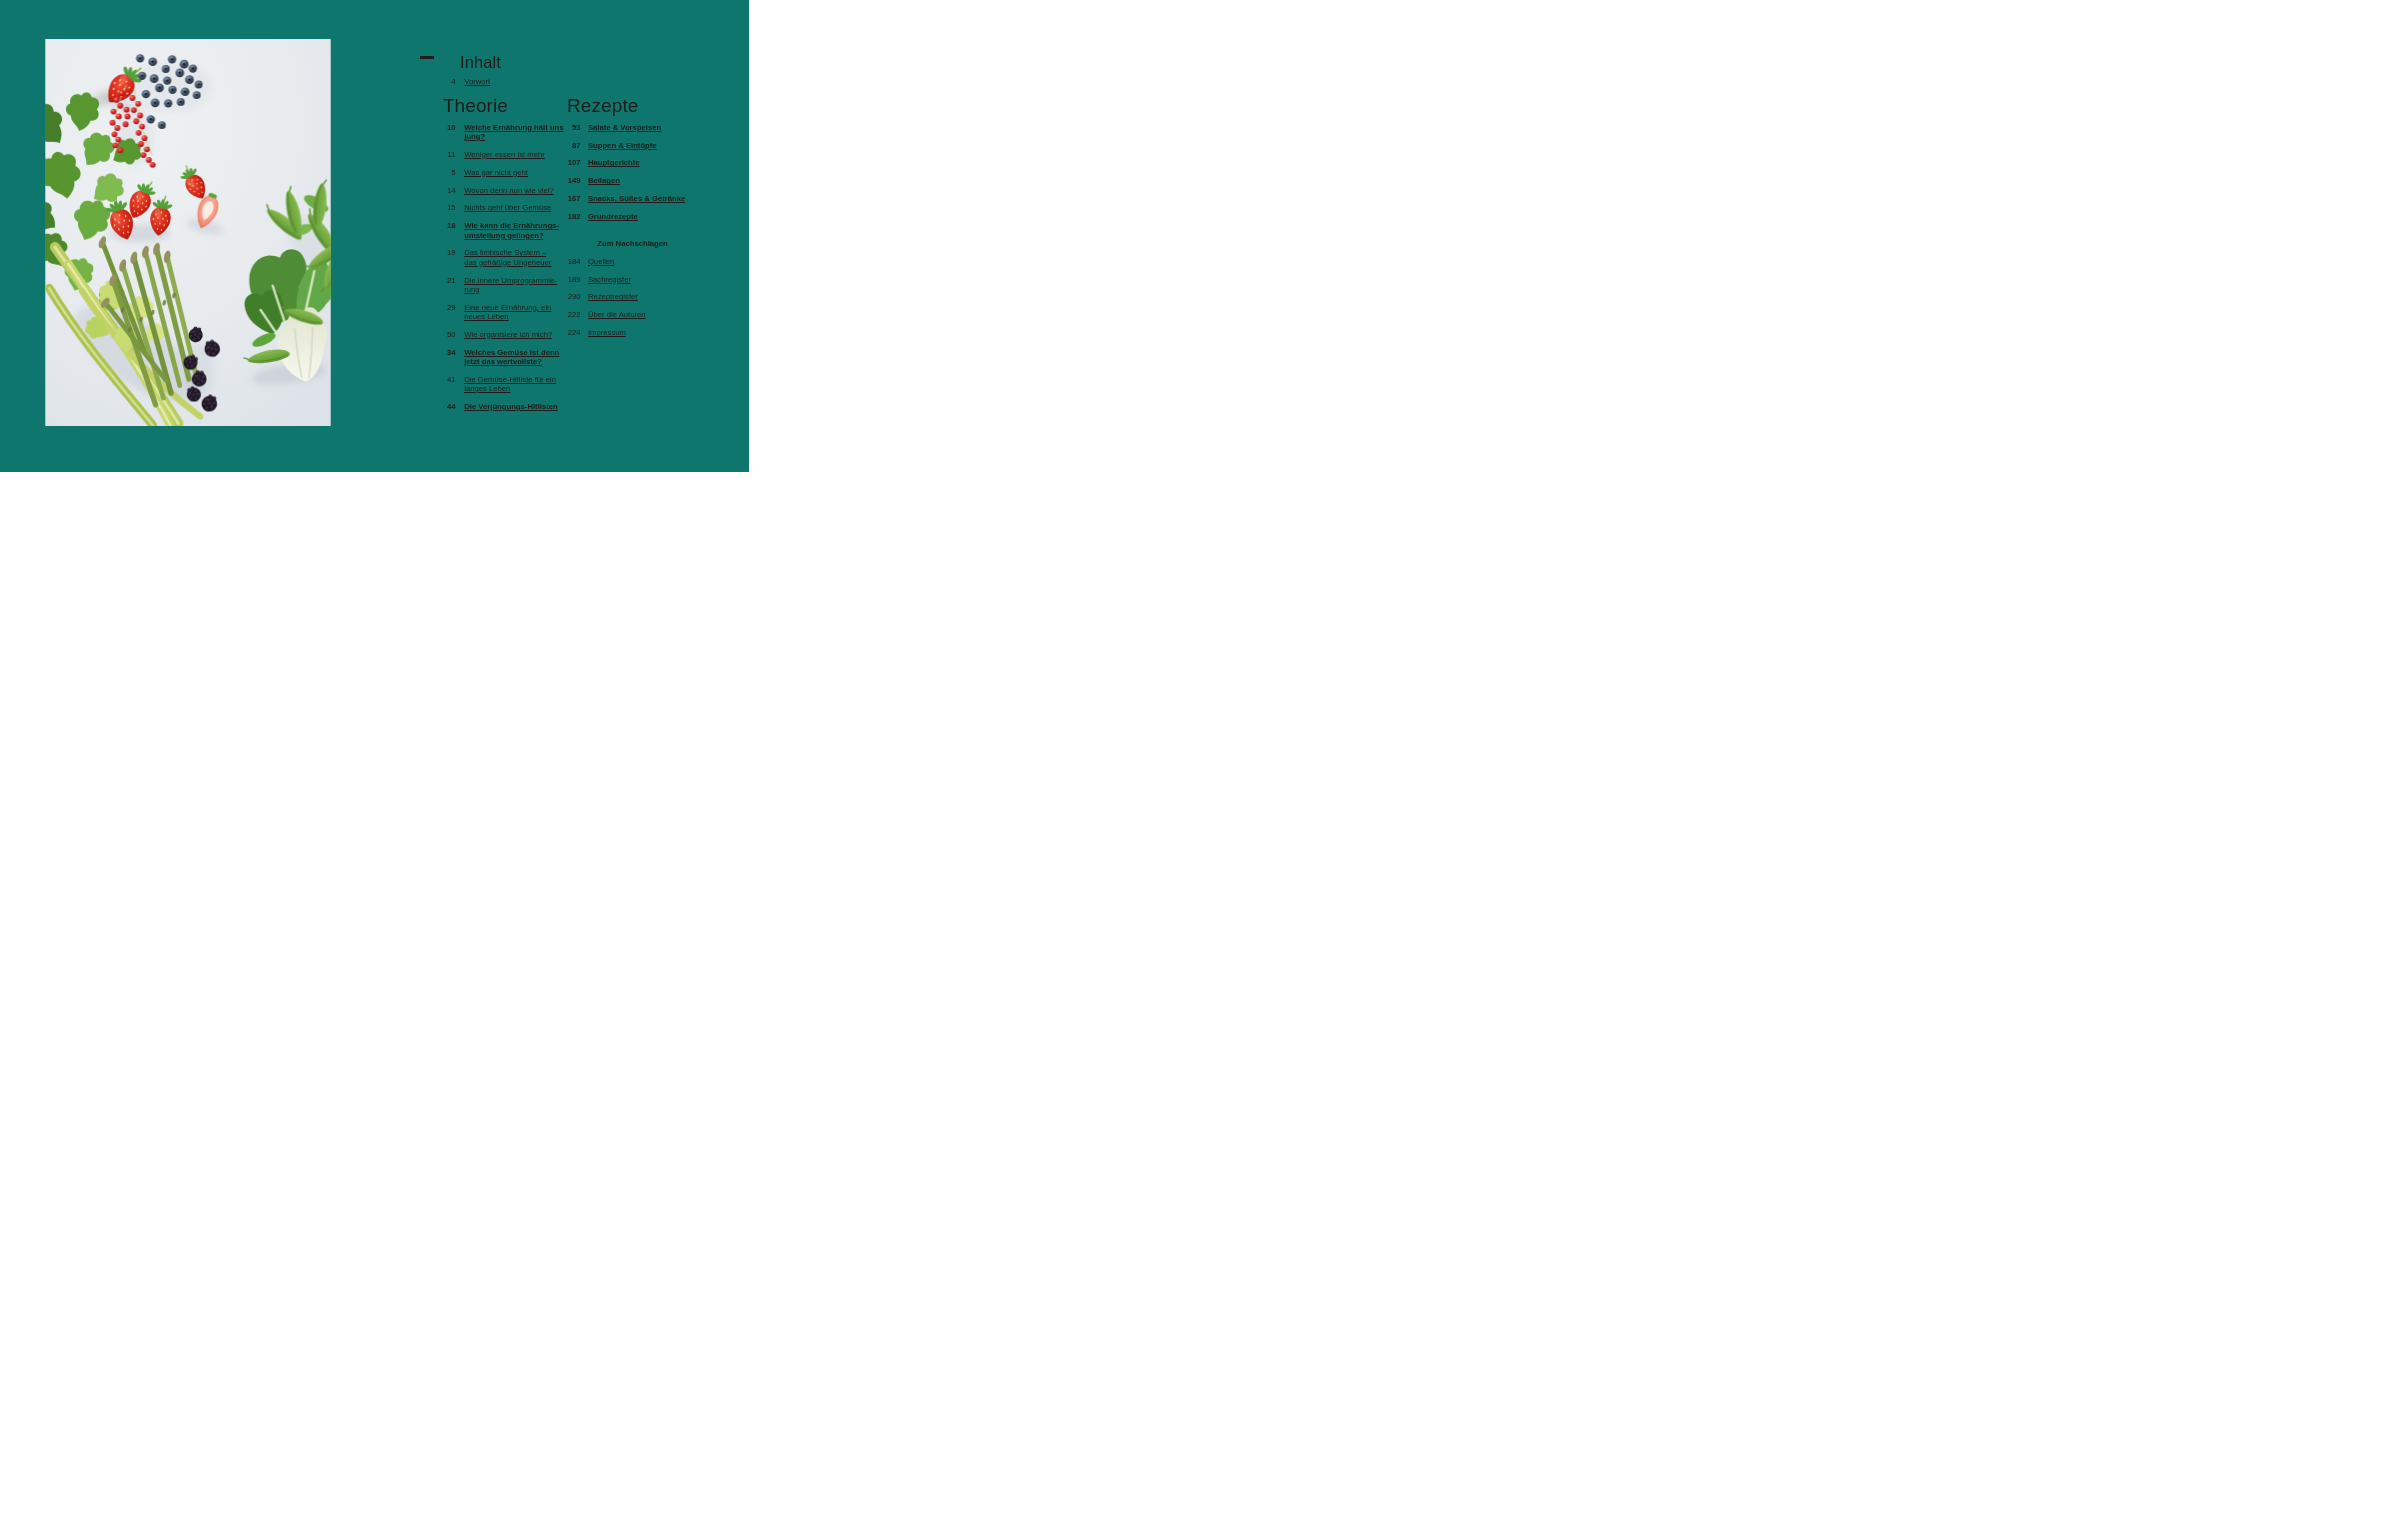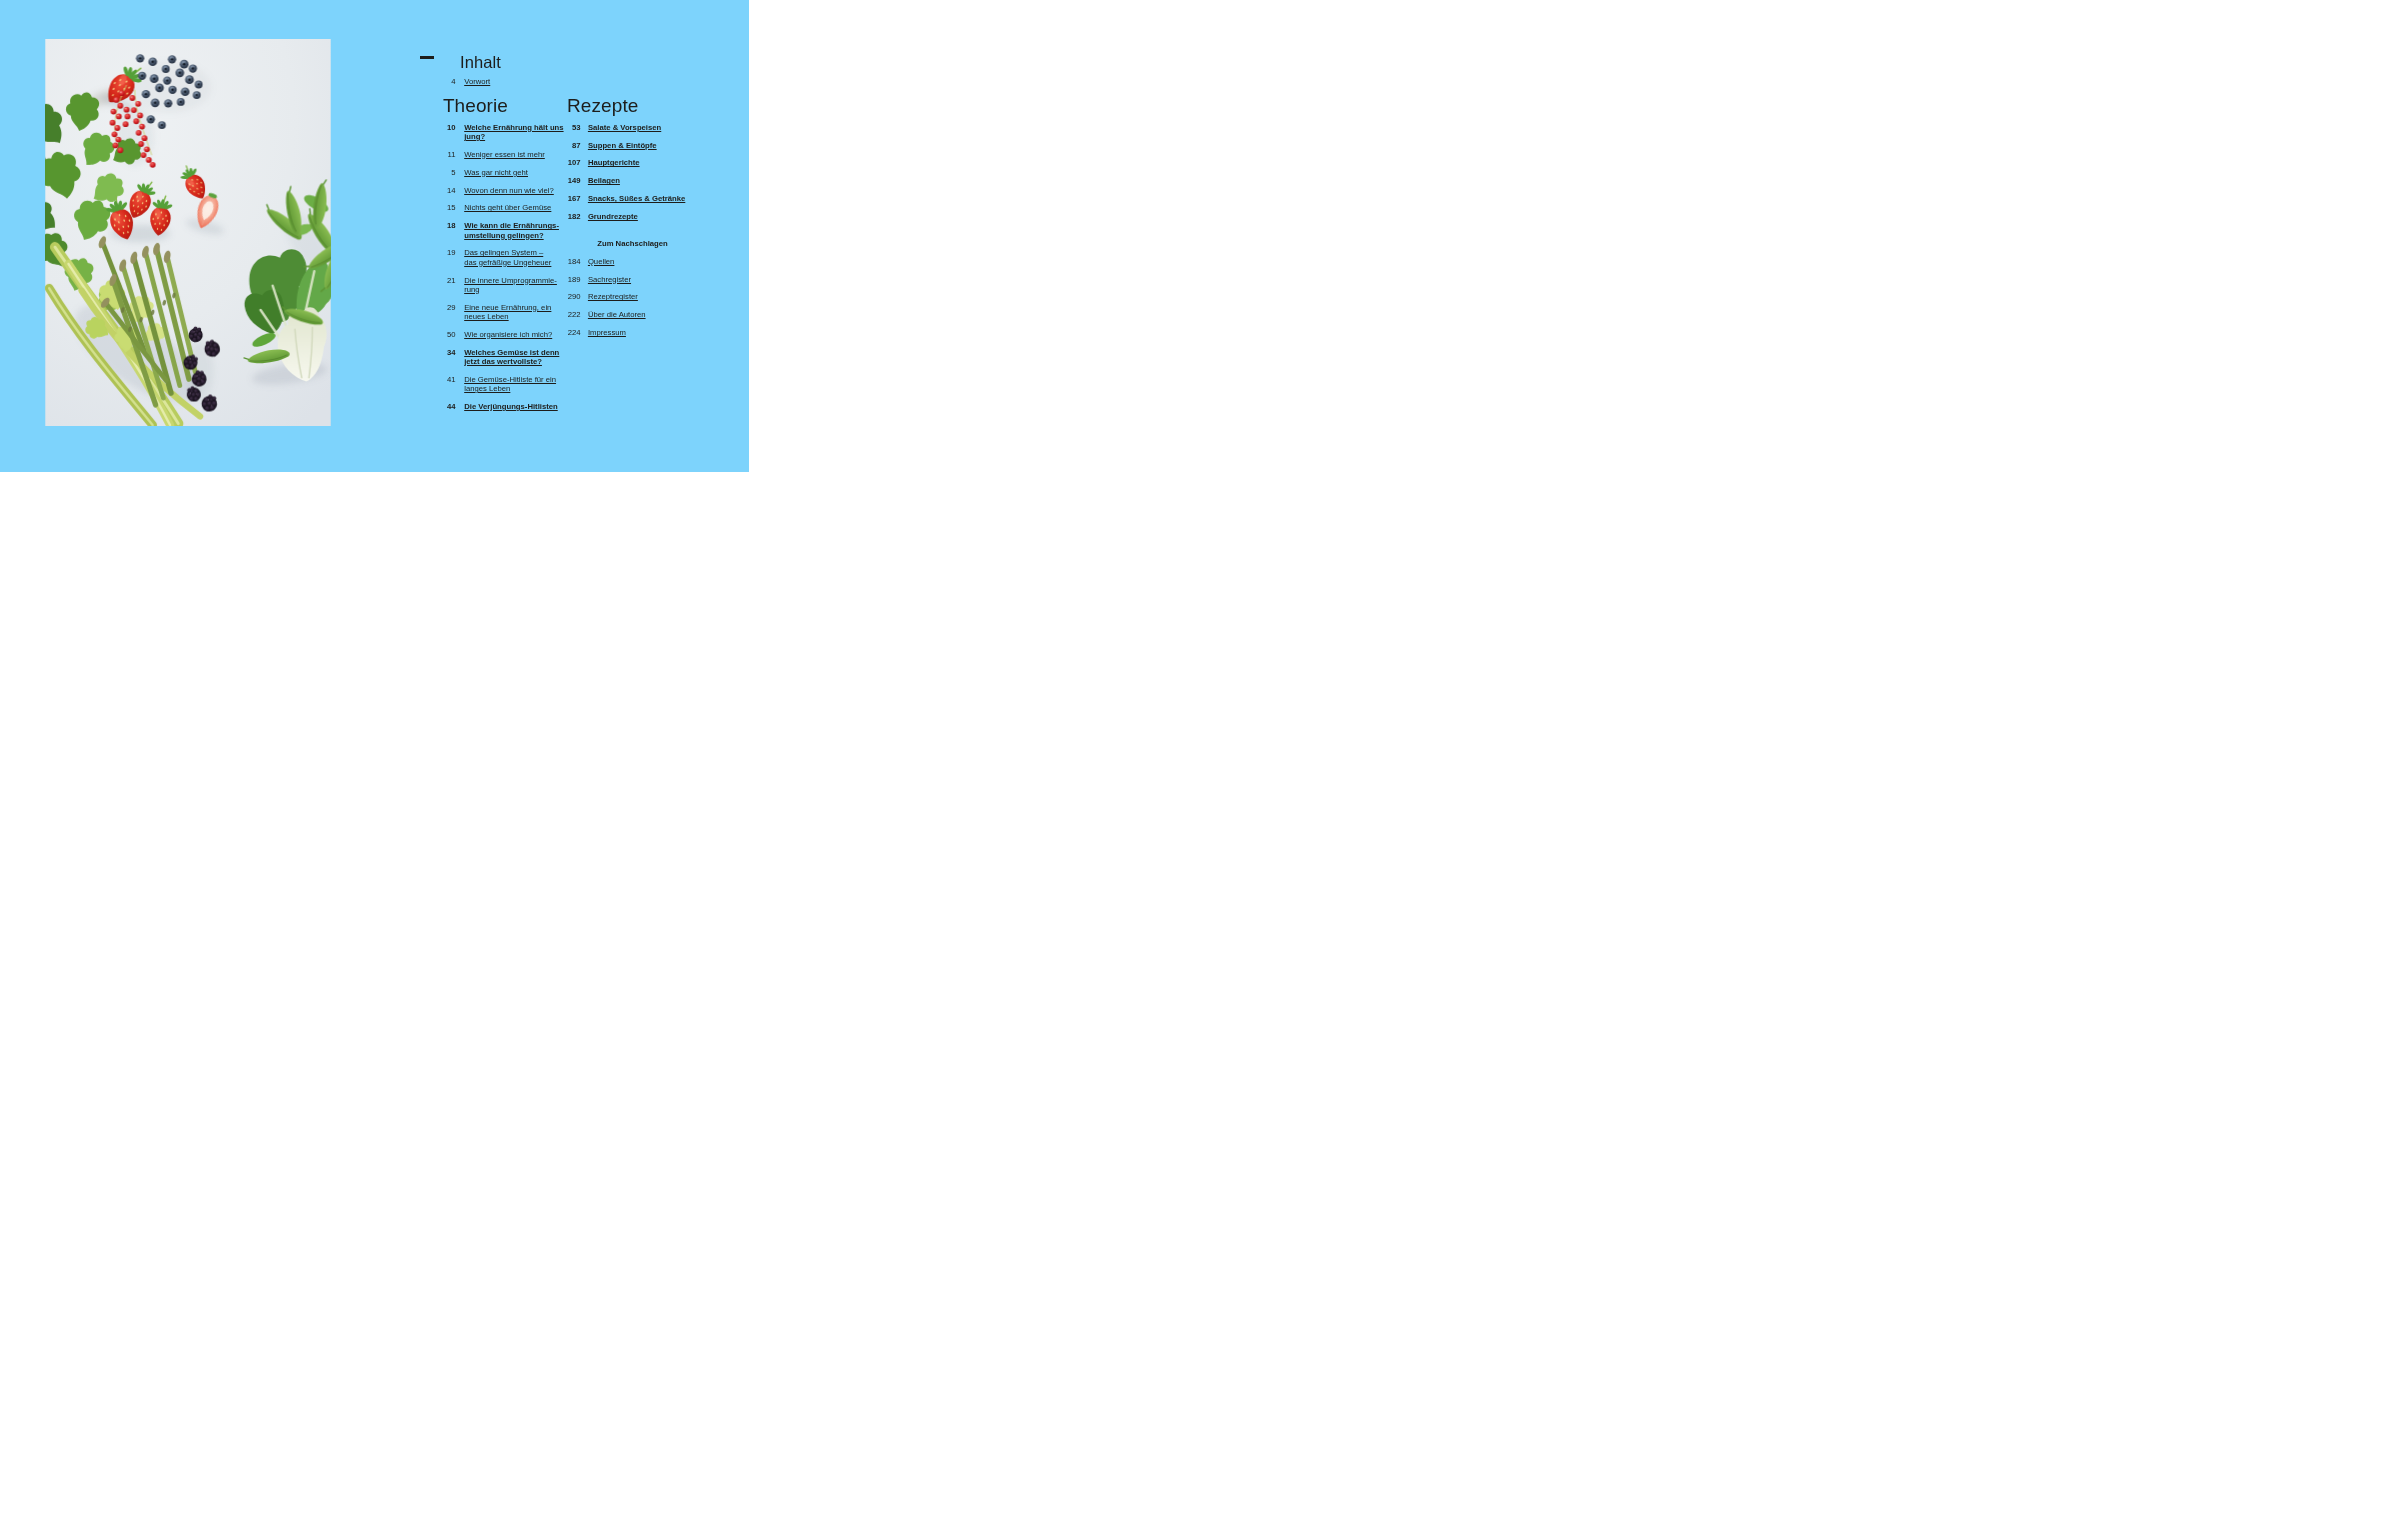--- a/index.html
+++ b/index.html
@@ -1,20 +1,20 @@
 <!DOCTYPE html>
 <html style="font-size:7.7px"><head>
 <meta charset="utf-8">
 <style>
   html, body { margin: 0; padding: 0; background: #ffffff; }
   .page {
     position: relative;
     width: 749px;
     height: 472px;
-    background: #7dd3fc;
+    background: #0f766e;
     font-family: "Liberation Sans", "DejaVu Sans", sans-serif;
     color: #1d1d1b;
     overflow: hidden;
   }
   .photo-frame {
     position: absolute;
     left: 45px;
     top: 39px;
     width: 286px;
     height: 387px;
@@ -454,21 +454,21 @@
       <span class="num">15</span>
       <span class="txt">Nichts geht über Gemüse</span>
     </div>
     <div class="row bold">
       <span class="num">18</span>
       <span class="txt">Wie kann die Ernährungs-
 umstellung gelingen?</span>
     </div>
     <div class="row">
       <span class="num">19</span>
-      <span class="txt">Das gelingen System –
+      <span class="txt">Das limbische System –
 das gefräßige Ungeheuer</span>
     </div>
     <div class="row">
       <span class="num">21</span>
       <span class="txt">Die innere Umprogrammie-
 rung</span>
     </div>
     <div class="row">
       <span class="num">29</span>
       <span class="txt">Eine neue Ernährung, ein

